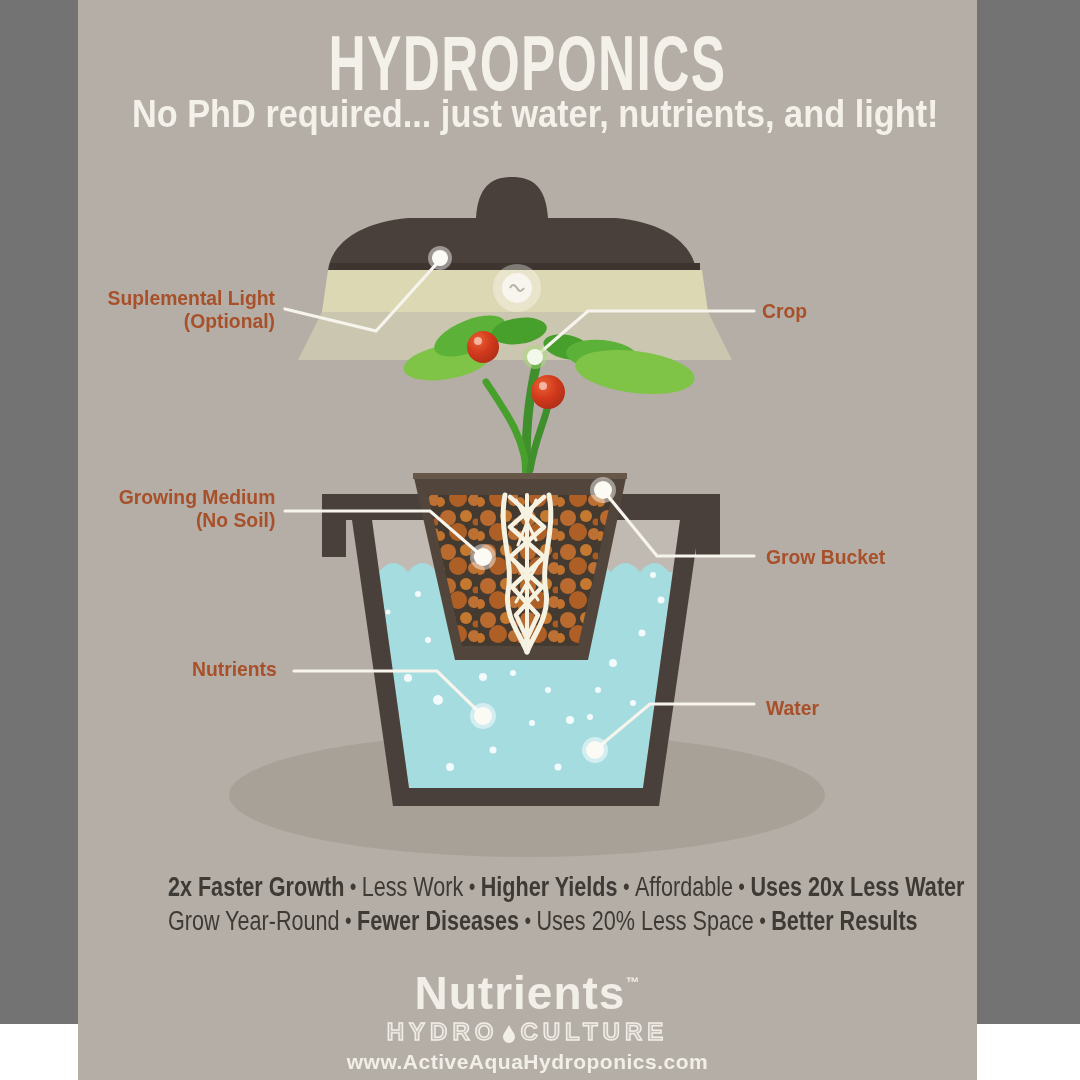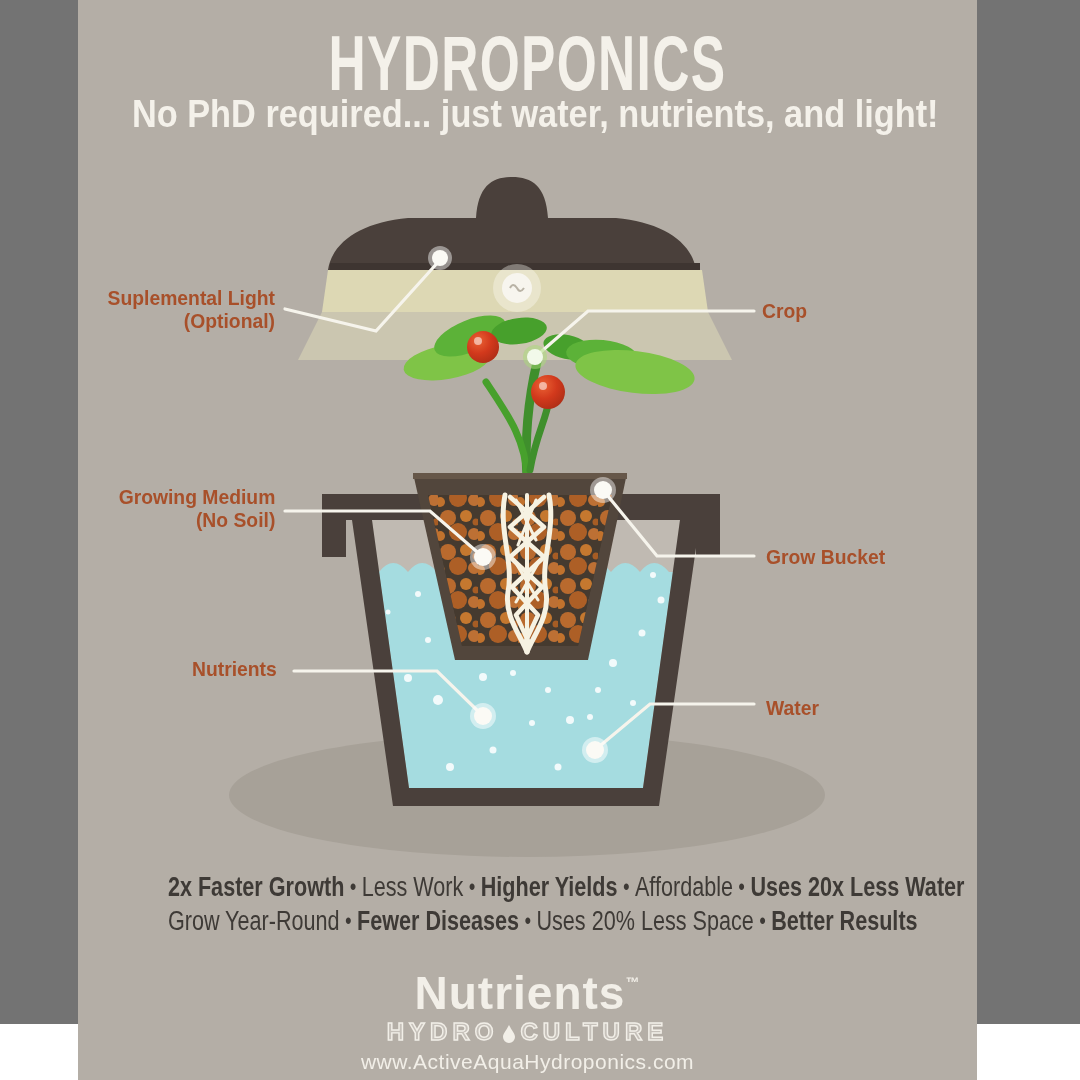--- a/index.html
+++ b/index.html
@@ -19,21 +19,21 @@
   .benefits{font-size:27px;color:#3e3a36;line-height:1;white-space:nowrap;
             transform:scaleX(0.80);transform-origin:center top;}
   .benefits .bold{font-weight:bold;}
   .benefits .sep{font-weight:bold;padding:0 7px;font-size:22px;vertical-align:2px;}
   .b1{top:874px;} .b2{top:908px;}
   .brand{top:970px;font-size:46px;font-weight:bold;color:#f2efe8;letter-spacing:1px;line-height:1;white-space:nowrap;}
   .brand .tm{font-size:14px;vertical-align:22px;}
   .hydro{top:1020px;font-size:24px;font-weight:bold;letter-spacing:5px;line-height:1;white-space:nowrap;
          color:rgba(242,239,232,0.30);-webkit-text-stroke:1.4px #f2efe8;}
   .hydro .dropwrap{display:inline-block;width:22px;height:20px;vertical-align:-4px;-webkit-text-stroke:0;}
-  .site{top:1051px;font-size:21px;font-weight:normal;color:#f2efe8;letter-spacing:0.5px;line-height:1;white-space:nowrap;}
+  .site{top:1051px;font-size:21px;font-weight:bold;color:#f2efe8;letter-spacing:0.5px;line-height:1;white-space:nowrap;}
 </style>
 </head>
 <body>
 
 <div class="page">
   <div class="poster">
 
     <svg class="art" viewBox="0 0 899 1080">
       <defs>
         <pattern id="peb" width="40" height="34" patternUnits="userSpaceOnUse">

